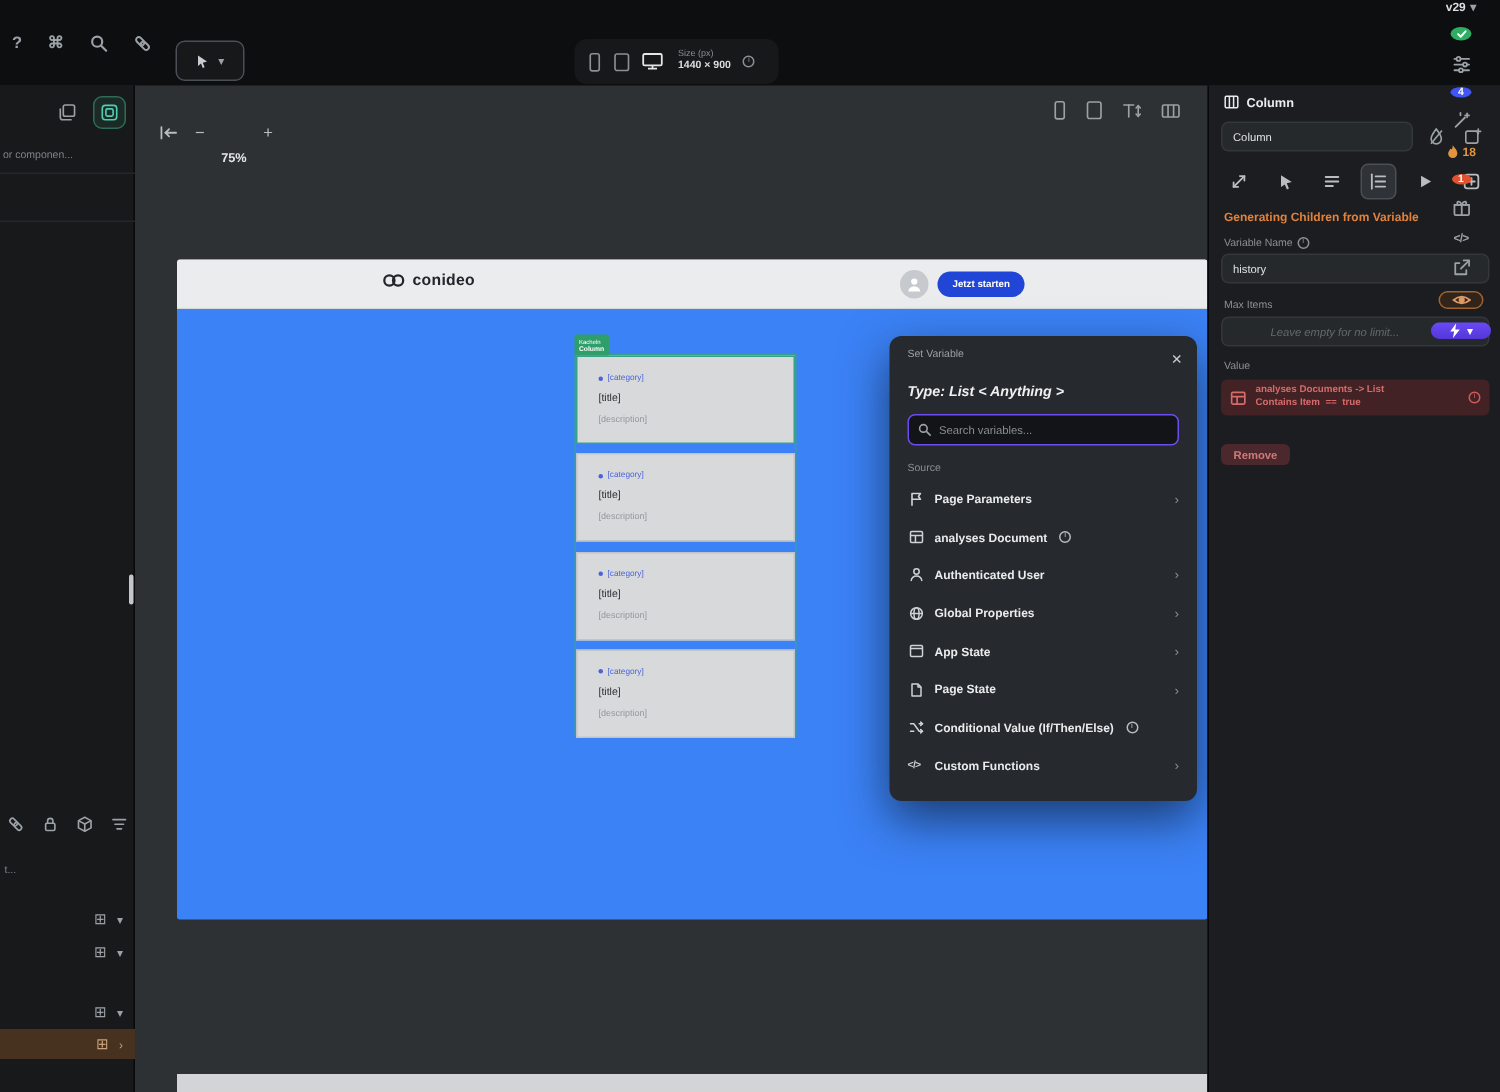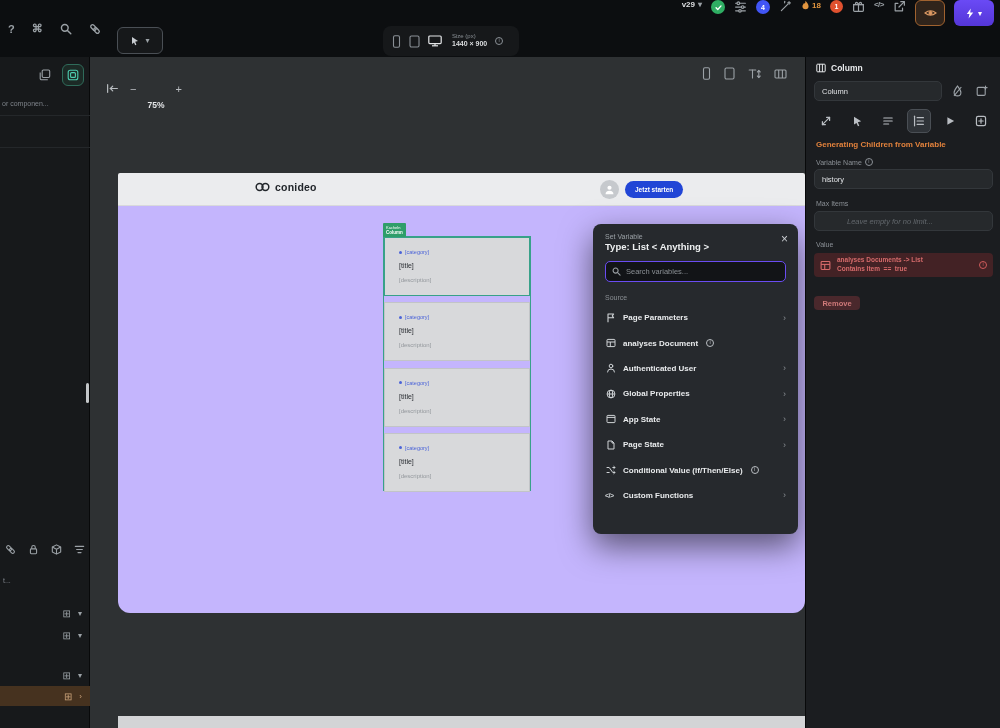--- a/index.html
+++ b/index.html
@@ -17,21 +17,21 @@
   .topbar { position:absolute; left:0; top:0; width:1000px; height:57px; background:#0c0e10; z-index:40; }
   .tb-left { position:absolute; left:8px; top:0; height:57px; display:flex; align-items:center; gap:17px; color:#9ba1a6; }
   .tb-left .txticn { font-size:11px; font-weight:bold; }
   .tb-mode { position:absolute; left:117px; top:27px; width:46px; height:27px; background:#16181a; border:1px solid #4a4f55; border-radius:6px; display:flex; align-items:center; justify-content:center; gap:5px; color:#c9cdd2; }
   .tb-mode .chev { font-size:8px; color:#9ba1a6; }
   .tb-center { position:absolute; left:383px; top:26px; width:136px; height:30px; background:#16181a; border-radius:8px; display:flex; align-items:center; padding:0 9px; gap:8px; color:#8a9096; }
   .tb-center .monitor { color:#e4e6e8; }
   .size-block { display:flex; flex-direction:column; line-height:1.25; margin-left:2px; }
   .size-label { font-size:6px; color:#8a9096; }
   .size-value { font-size:7px; color:#dcdee0; font-weight:bold; }
-  .tb-right { position:absolute; right:6px; top:0; height:75px; display:flex; align-items:flex-start; gap:9px; color:#9ba1a6; }
+  .tb-right { position:absolute; right:6px; top:0; height:75px; display:flex; align-items:center; gap:9px; color:#9ba1a6;flex-direction:column; }
   .version { display:flex; align-items:center; gap:3px; color:#dcdee0; font-size:8px; font-weight:bold; }
   .version .chev { font-size:8px; color:#9ba1a6; }
   .badge { width:14px; height:14px; border-radius:50%; display:flex; align-items:center; justify-content:center; font-size:7px; font-weight:bold; color:#fff; }
   .badge.green { background:#2fae63; }
   .badge.blue { background:#4155f5; }
   .badge.red { background:#e0512f; width:13px; height:13px; }
   .warn-group { display:flex; align-items:center; gap:2px; color:#e2953f; font-size:8px; font-weight:bold; }
   .code-glyph { font-size:8px; font-weight:bold; color:#9ba1a6; letter-spacing:-0.5px; }
   .eye-btn { width:30px; height:26px; border-radius:6px; border:1px solid #a0622f; background:#30241b; display:flex; align-items:center; justify-content:center; color:#dd9a64; }
   .purple-btn { width:40px; height:26px; border-radius:6px; background:linear-gradient(#6a4af5,#5436d8); display:flex; align-items:center; justify-content:center; gap:4px; color:#fff; }
@@ -53,21 +53,21 @@
   .ls-row .caret { font-size:8px; }
   .ls-row.highlight { background:#46321f; color:#c9a179; }
 
   
   .canvas { position:absolute; left:90px; top:57px; width:715px; height:671px; background:#2e3133; overflow:hidden; z-index:10; }
   .zoom-bar { position:absolute; left:16px; top:10px; display:flex; align-items:center; gap:11px; color:#b9bdc1; }
   .zoom-level { font-size:8.5px; font-weight:bold; color:#e4e6e8;margin-top:33px; }
   .zoom-btn { font-size:11px; color:#b9bdc1; }
   .canvas-top-icons { position:absolute; right:18px; top:10px; display:flex; align-items:center; gap:13px; color:#9ba1a6; }
 
-  .page-frame { position:absolute; left:28px; top:116px; width:687px; height:440px; background:#c4b5fd; border-radius:12px; }
+  .page-frame { position:absolute; left:28px; top:116px; width:687px; height:440px; background:#3b82f6; border-radius:2px; }
   .page-header { position:relative; height:33px; background:#ebecee; border-bottom:1px solid #d8d9db; border-radius:2px 2px 0 0; }
   .brand { position:absolute; left:137px; top:8px; display:flex; align-items:center; gap:5px; color:#22262b; }
   .brand-name { font-size:10.5px; font-weight:bold; letter-spacing:0.2px; }
   .avatar { position:absolute; left:482px; top:7px; width:19px; height:19px; border-radius:50%; background:#c6c9cd; display:flex; align-items:center; justify-content:center; color:#fff; }
   .cta { position:absolute; left:507px; top:8px; height:17px; padding:0 10px; background:#2145d6; border-radius:9px; color:#fff; font-size:6.5px; font-weight:bold; display:flex; align-items:center; }
 
   .sel-tag { position:absolute; left:265px; top:50px; background:#2f9e6a; color:#fff; padding:1.5px 3px; border-radius:1px; line-height:1.3; z-index:5; }
   .sel-tag .t1 { font-size:4px; display:block; }
   .sel-tag .t2 { font-size:4.5px; font-weight:bold; display:block; }
   .cards-col { position:absolute; left:265px; top:63px; width:148px; height:255px; border:1.5px solid #38a189; display:flex; flex-direction:column; gap:6.3px; padding:0; }
@@ -76,21 +76,21 @@
   .card-cat { display:flex; align-items:center; gap:3px; font-size:5.5px; color:#4b63d8; margin-bottom:7px; }
   .card-cat .dot { width:3px; height:3px; border-radius:50%; background:#4b63d8; }
   .card-title { font-size:7px; color:#2c3035; margin-bottom:8px; }
   .card-desc { font-size:6px; color:#94989d; }
 
   .bottom-strip { position:absolute; left:28px; top:659px; width:687px; height:12px; background:#d3d4d6; }
 
   
   .popup { position:absolute; left:503px; top:167px; width:205px; height:310px; background:#26292d; border-radius:8px; box-shadow:0 12px 32px rgba(0,0,0,0.55); padding:9px 12px; overflow:hidden; z-index:20; }
   .popup-kicker { font-size:7px; color:#9aa0a5; }
-  .popup-title { font-size:9.5px; font-weight:bold; color:#eef0f1; margin-top:1px; }
+  .popup-title { font-size:9.5px; font-weight:bold; color:#eef0f1; margin-top:16px;font-style:italic; }
   .popup-close { position:absolute; right:10px; top:9px; font-size:12px; color:#c9ccd0; line-height:1; }
   .popup-search { margin-top:9px; height:21px; background:#121417; border:1.5px solid #6a4cf2; border-radius:5px; display:flex; align-items:center; padding:0 6px; gap:5px; }
   .popup-search input { flex:1; background:transparent; border:none; outline:none; color:#dcdee0; font-size:7.5px; font-family:"Liberation Sans",sans-serif; }
   .popup-search input::placeholder { color:#8a8f94; }
   .popup-source { margin-top:12px; font-size:7px; color:#8a8f94; }
   .popup-items { margin-top:4px; }
   .pop-item { height:25.4px; display:flex; align-items:center; gap:7px; color:#e9ebed; }
   .pop-item .pi-icn { color:#cfd3d6; width:11px; }
   .pop-item .pi-label { font-size:8px; font-weight:bold; }
   .pop-item .pi-info { color:#b9bdc2; margin-left:1px; }

